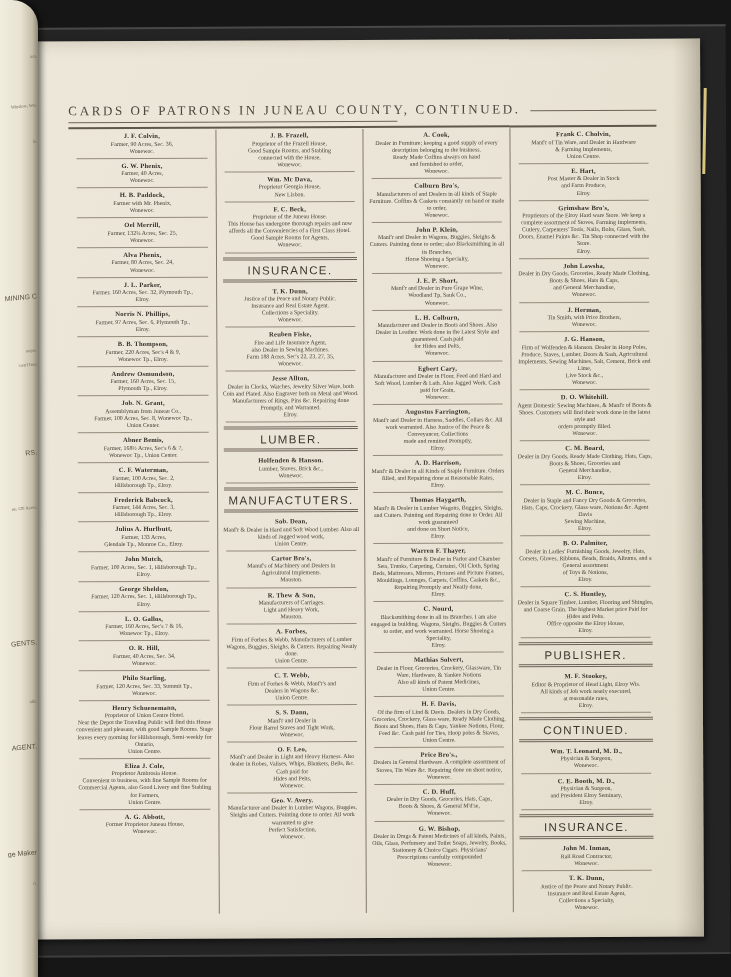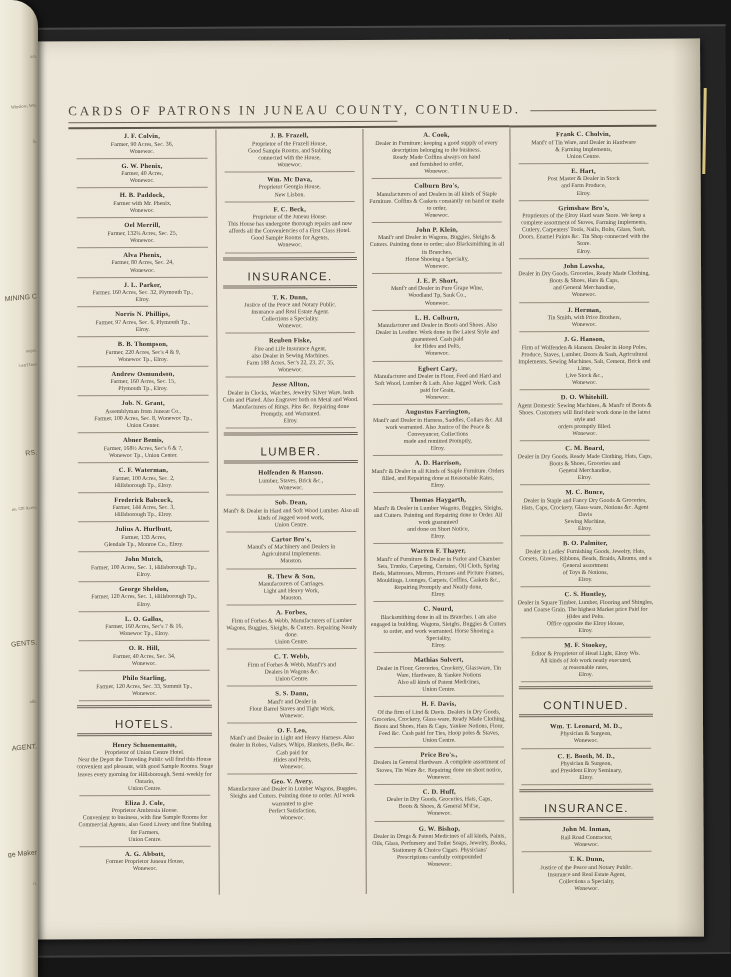--- a/index.html
+++ b/index.html
@@ -63,21 +63,21 @@
   .column{padding:0 4px;min-width:0;}
   .column + .column{border-left:1px solid #837a6b;}
   .entry{padding:2px 1px 1px;}
   .entry:not(:last-child)::after{content:"";display:block;height:1px;background:#948b7b;width:96%;margin:3px auto 0;}
   .entry-name{font-weight:bold;font-size:6.6px;letter-spacing:0.2px;color:#332f28;text-align:center;line-height:1.3;}
   .entry-line{font-size:5.9px;line-height:1.2;color:#464035;text-align:center;}
   .section-header{
     font-family:"Liberation Sans",sans-serif;font-size:11.5px;letter-spacing:1.4px;
     text-align:center;color:#3d382e;
     border-top:3px double #6d6459;border-bottom:3px double #6d6459;
-    padding:10px 0 3px;margin:3px 2px;
+    padding:4px 0 3px;margin:3px 2px;
   }
 </style>
 </head>
 <body>
 
 <div class="cover"></div>
 
 <div class="page">
   <div class="page-inner">
     <div class="title-row">
@@ -176,21 +176,20 @@
           <div class="entry">
             <div class="entry-name">O. R. Hill,</div>
             <div class="entry-line">Farmer, 40 Acres, Sec. 34,</div>
             <div class="entry-line">Wonewoc.</div>
           </div>
           <div class="entry">
             <div class="entry-name">Philo Starling,</div>
             <div class="entry-line">Farmer, 120 Acres, Sec. 33, Summit Tp.,</div>
             <div class="entry-line">Wonewoc.</div>
           </div>
-          <div class="section-header">HOTELS.</div>
           <div class="entry">
             <div class="entry-name">Henry Schuenemann,</div>
             <div class="entry-line">Proprietor of Union Centre Hotel.</div>
             <div class="entry-line">Near the Depot the Traveling Public will find this House convenient and pleasant, with good Sample Rooms. Stage leaves every morning for Hillsborough, Semi-weekly for Ontario,</div>
             <div class="entry-line">Union Centre.</div>
           </div>
           <div class="entry">
             <div class="entry-name">Eliza J. Cole,</div>
             <div class="entry-line">Proprietor Ambrosia House.</div>
             <div class="entry-line">Convenient to business, with fine Sample Rooms for Commercial Agents, also Good Livery and fine Stabling for Farmers,</div>
@@ -240,20 +239,21 @@
             <div class="entry-name">Jesse Allton,</div>
             <div class="entry-line">Dealer in Clocks, Watches, Jewelry Silver Ware, both Coin and Plated.  Also Engraver both on Metal and Wood.  Manufacturers of Rings, Pins &amp;c. Repairing done Promptly, and Warranted.</div>
             <div class="entry-line">Elroy.</div>
           </div>
           <div class="section-header">LUMBER.</div>
           <div class="entry">
             <div class="entry-name">Holfenden &amp; Hanson.</div>
             <div class="entry-line">Lumber, Staves, Brick &amp;c.,</div>
             <div class="entry-line">Wonewoc.</div>
           </div>
+          <div class="section-header">MANUFACTUTERS.</div>
           <div class="entry">
             <div class="entry-name">Sob. Dean,</div>
             <div class="entry-line">Manf'r &amp; Dealer in Hard and Soft Wood Lumber.  Also all kinds of Jagged wood work,</div>
             <div class="entry-line">Union Centre.</div>
           </div>
           <div class="entry">
             <div class="entry-name">Cartor Bro's,</div>
             <div class="entry-line">Manuf's of Machinery and Dealers in</div>
             <div class="entry-line">Agricultural Implements.</div>
             <div class="entry-line">Mauston.</div>
@@ -445,20 +445,21 @@
             <div class="entry-line">Dealer in Ladies' Furnishing Goods, Jewelry, Hats, Corsets, Gloves, Ribbons, Beads, Braids, Albums, and a General assortment</div>
             <div class="entry-line">of Toys &amp; Notions,</div>
             <div class="entry-line">Elroy.</div>
           </div>
           <div class="entry">
             <div class="entry-name">C. S. Huntley,</div>
             <div class="entry-line">Dealer in Square Timber, Lumber, Flooring and Shingles, and Coarse Grain.   The highest Market price Paid for Hides and Pelts.</div>
             <div class="entry-line">Office opposite the Elroy House,</div>
             <div class="entry-line">Elroy.</div>
           </div>
+          <div class="section-header">PUBLISHER.</div>
           <div class="entry">
             <div class="entry-name">M. F. Stookey,</div>
             <div class="entry-line">Editor &amp; Proprietor of Head Light, Elroy Wis.</div>
             <div class="entry-line">All kinds of Job work neatly executed,</div>
             <div class="entry-line">at reasonable rates,</div>
             <div class="entry-line">Elroy.</div>
           </div>
           <div class="section-header">CONTINUED.</div>
           <div class="entry">
             <div class="entry-name">Wm. T. Leonard, M. D.,</div>

